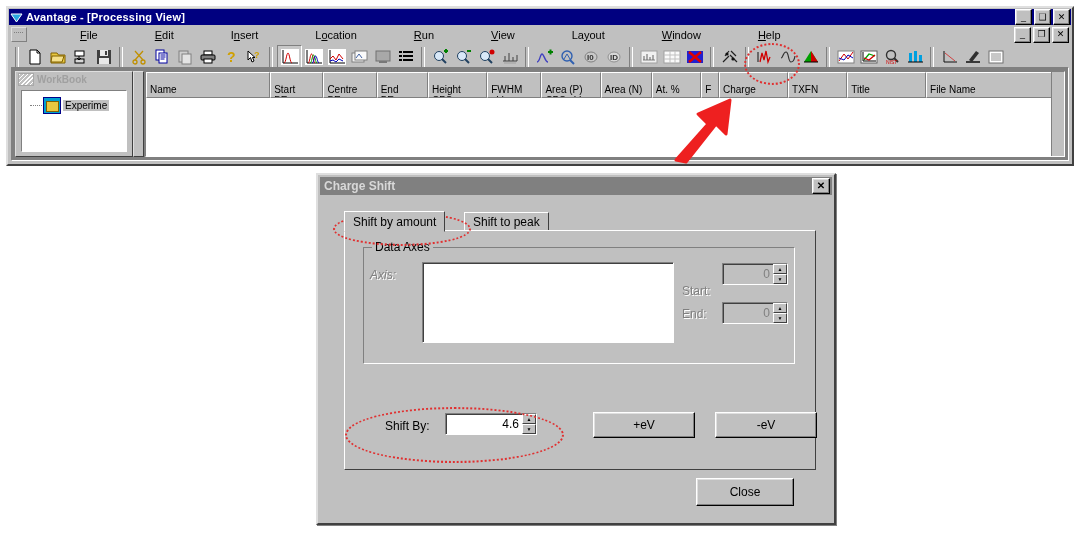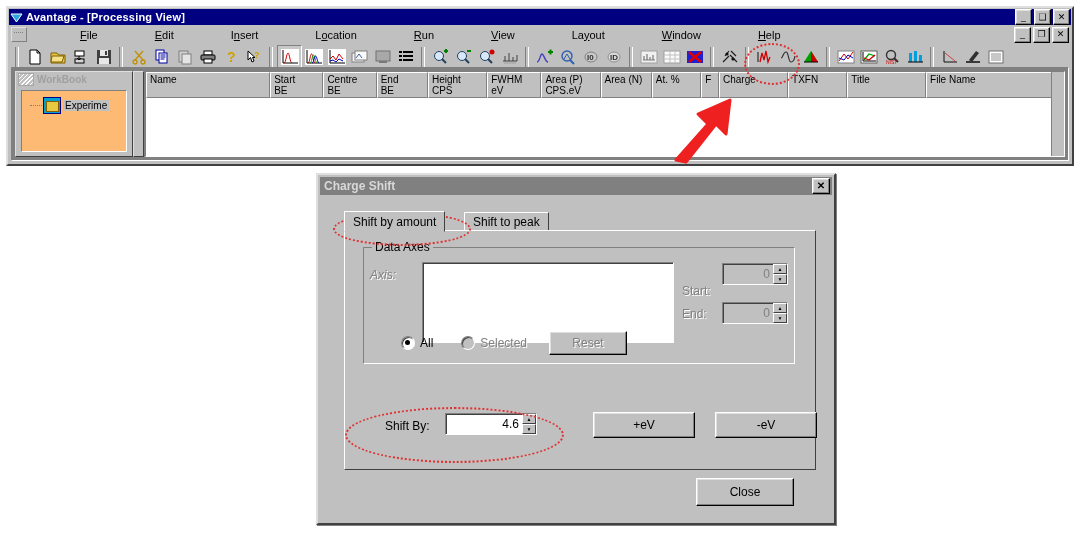--- a/index.html
+++ b/index.html
@@ -49,41 +49,41 @@
       background:#808080;border:1px solid;border-color:#808080 #fff #fff #808080;}
 
   
   #workbook{position:absolute;left:3px;top:3px;width:116px;bottom:3px;
       background:#c0c0c0;border:1px solid;border-color:#dfdfdf #404040 #404040 #dfdfdf;}
   #wb-caption{height:14px;display:flex;align-items:center;padding-left:2px;
       color:#a0a0a0;font-size:10px;font-weight:bold;}
   #wb-hatch{width:14px;height:11px;margin-right:3px;
       background:repeating-linear-gradient(135deg,#fff 0 1px,#c0c0c0 1px 3px);
       border:1px solid #a8a8a8;}
-  #wb-tree{position:absolute;left:5px;top:18px;right:5px;bottom:4px;background:#fdba74;
+  #wb-tree{position:absolute;left:5px;top:18px;right:5px;bottom:4px;background:#ffffff;
       border:1px solid;border-color:#808080 #fff #fff #808080;overflow:hidden;}
   .tree-node{display:flex;align-items:center;margin:6px 0 0 8px;font-size:10px;
       color:#000;white-space:nowrap;}
   .tree-dash{width:12px;border-top:1px dotted #808080;margin-right:1px;}
   .tree-ico{width:16px;height:15px;margin-right:2px;background:#00a0d0;
       border:1px solid #008;position:relative;overflow:hidden;}
   .tree-ico:before{content:"";position:absolute;left:2px;top:3px;width:11px;height:9px;
       background:#e8c840;border:1px solid #806000;}
   .tree-label{background:#c0c0c0;padding:0 2px;}
 
   
   #wb-scroll{position:absolute;left:121px;top:3px;width:9px;bottom:3px;background:#c0c0c0;
       border:1px solid;border-color:#dfdfdf #404040 #404040 #dfdfdf;}
 
   
   #grid{position:absolute;left:133px;top:3px;right:3px;bottom:3px;background:#fff;
       border:1px solid;border-color:#808080 #fff #fff #808080;overflow:hidden;}
   #grid-head{display:flex;height:26px;background:#c0c0c0;}
   .gh{border:1px solid;border-color:#ffffff #808080 #808080 #ffffff;
-      background:#c0c0c0;box-sizing:border-box;padding:1px 3px;
+      background:#c0c0c0;box-sizing:border-box;padding:11px 3px;
       font-size:10px;line-height:11px;white-space:pre-line;overflow:hidden;}
   #grid-vscroll{position:absolute;right:0;top:0;width:12px;bottom:0;background:#c0c0c0;
       border-left:1px solid #808080;}
 
   
   #dialog{position:absolute;left:316px;top:173px;width:520px;height:352px;
       background:#c0c0c0;border:2px solid;
       border-color:#dfdfdf #404040 #404040 #dfdfdf;box-sizing:border-box;
       box-shadow:1px 1px 0 #808080;}
   #dlg-title{height:18px;margin:2px;background:#808080;display:flex;align-items:center;
@@ -559,29 +559,20 @@
       <span class="lbl disabled" style="position:absolute;left:318px;top:59px;">End:</span>
       <div class="spin-wrap" style="left:358px;top:54px;width:64px;">
         <span class="spin-field dis">0</span>
         <span class="spin-btns">
           <span class="spin-b">▲</span>
           <span class="spin-b">▼</span>
         </span>
       </div>
     </div>
 
-    <div class="radio-row">
-      <span class="radio">
-          <span class="dot"></span>
-        </span>
-      <span class="lbl" style="margin-right:28px;">All</span>
-      <span class="radio off"></span>
-      <span class="lbl disabled" style="margin-right:22px;">Selected</span>
-      <span class="btn disabled" style="width:76px;height:22px;">Reset</span>
-    </div>
 
     <span id="shift-label" class="lbl">Shift By:</span>
     <div class="spin-wrap white" id="shift-spin">
       <span class="spin-field">4.6</span>
       <span class="spin-btns">
         <span class="spin-b">▲</span>
         <span class="spin-b">▼</span>
       </span>
     </div>
     <span class="btn" id="btn-plus">+eV</span>

